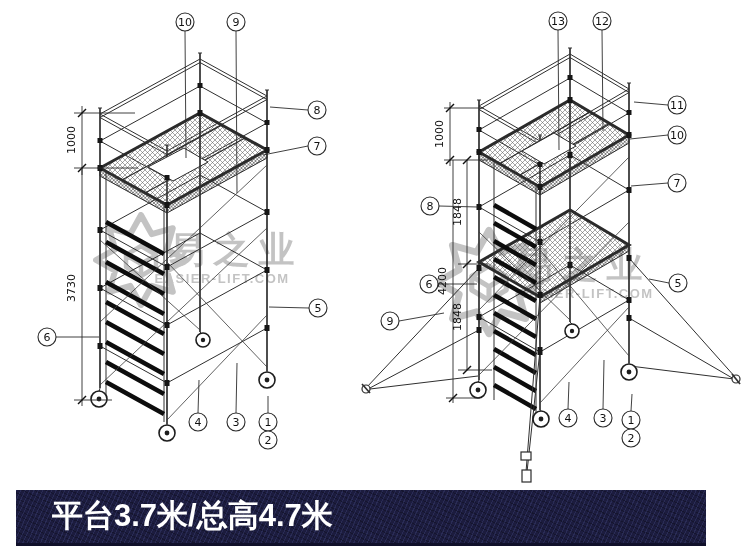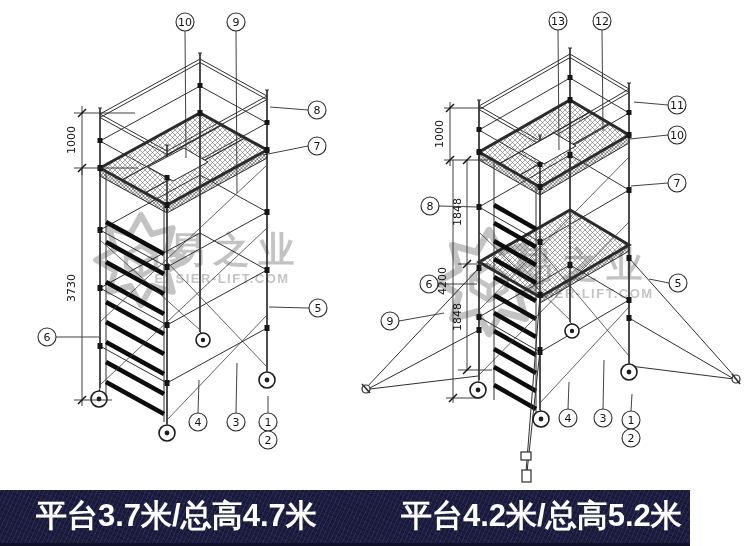--- a/index.html
+++ b/index.html
@@ -26,21 +26,21 @@
   .dim .tick{stroke:#111;stroke-width:1.4;}
   .dim text{font:11px "DejaVu Sans",sans-serif;fill:#111;text-anchor:middle;}
   .wm{opacity:.6;}
   .wm .star{fill:none;stroke:#9c9c9c;stroke-width:6;stroke-linejoin:round;}
   .wm .cube{fill:none;stroke:#9c9c9c;stroke-width:4.5;stroke-linejoin:round;}
   .wm .brand{font-family:"Liberation Sans","DejaVu Sans",sans-serif;font-weight:bold;
              font-size:36px;fill:#9c9c9c;letter-spacing:9px;text-anchor:middle;}
   .wm .site{font-family:"Liberation Sans","DejaVu Sans",sans-serif;font-weight:bold;
             font-size:13px;fill:#9c9c9c;letter-spacing:1.5px;text-anchor:middle;}
   
-  .band{position:absolute;left:0;top:490px;width:690px;height:56px;
+  .band{position:absolute;left:16px;top:490px;width:690px;height:56px;
         background:#1c1c3e;
         background-image:repeating-linear-gradient(115deg,rgba(90,100,170,.22) 0 1px,rgba(0,0,0,0) 1px 4px),
                          repeating-linear-gradient(25deg,rgba(0,0,0,.25) 0 1px,rgba(0,0,0,0) 1px 5px);
         border-bottom:3px solid #10102a;box-sizing:border-box;}
   .caption{position:absolute;top:50%;transform:translateY(-52%);
            color:#fff;font-weight:bold;font-size:31px;letter-spacing:0;
            font-family:"Liberation Sans","DejaVu Sans",sans-serif;white-space:nowrap;}
   .caption.left{left:36px;}
   .caption.right{left:401px;}
 </style>
@@ -357,15 +357,14 @@
     </g>
     <g class="callout">
       <circle cx="631" cy="438" r="9"></circle>
           <text x="631" y="441.5">2</text>
     </g>
   </g>
 </svg>
 
 <div class="band">
   <div class="caption left">平台3.7米/总高4.7米</div>
-  <div class="caption right">平台4.2米/总高5.2米</div>
 </div>
 </div>
 
 </body></html>

